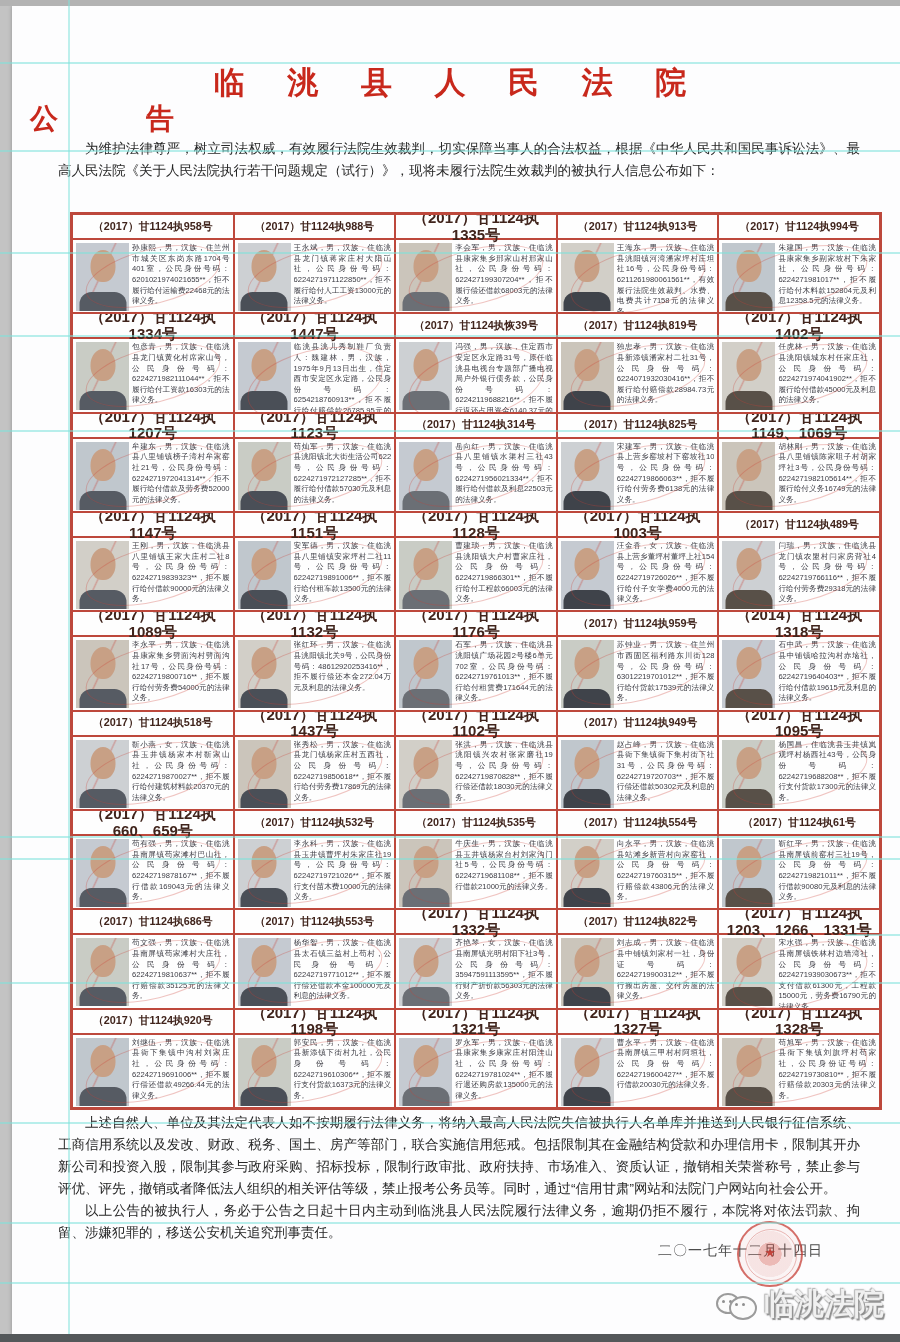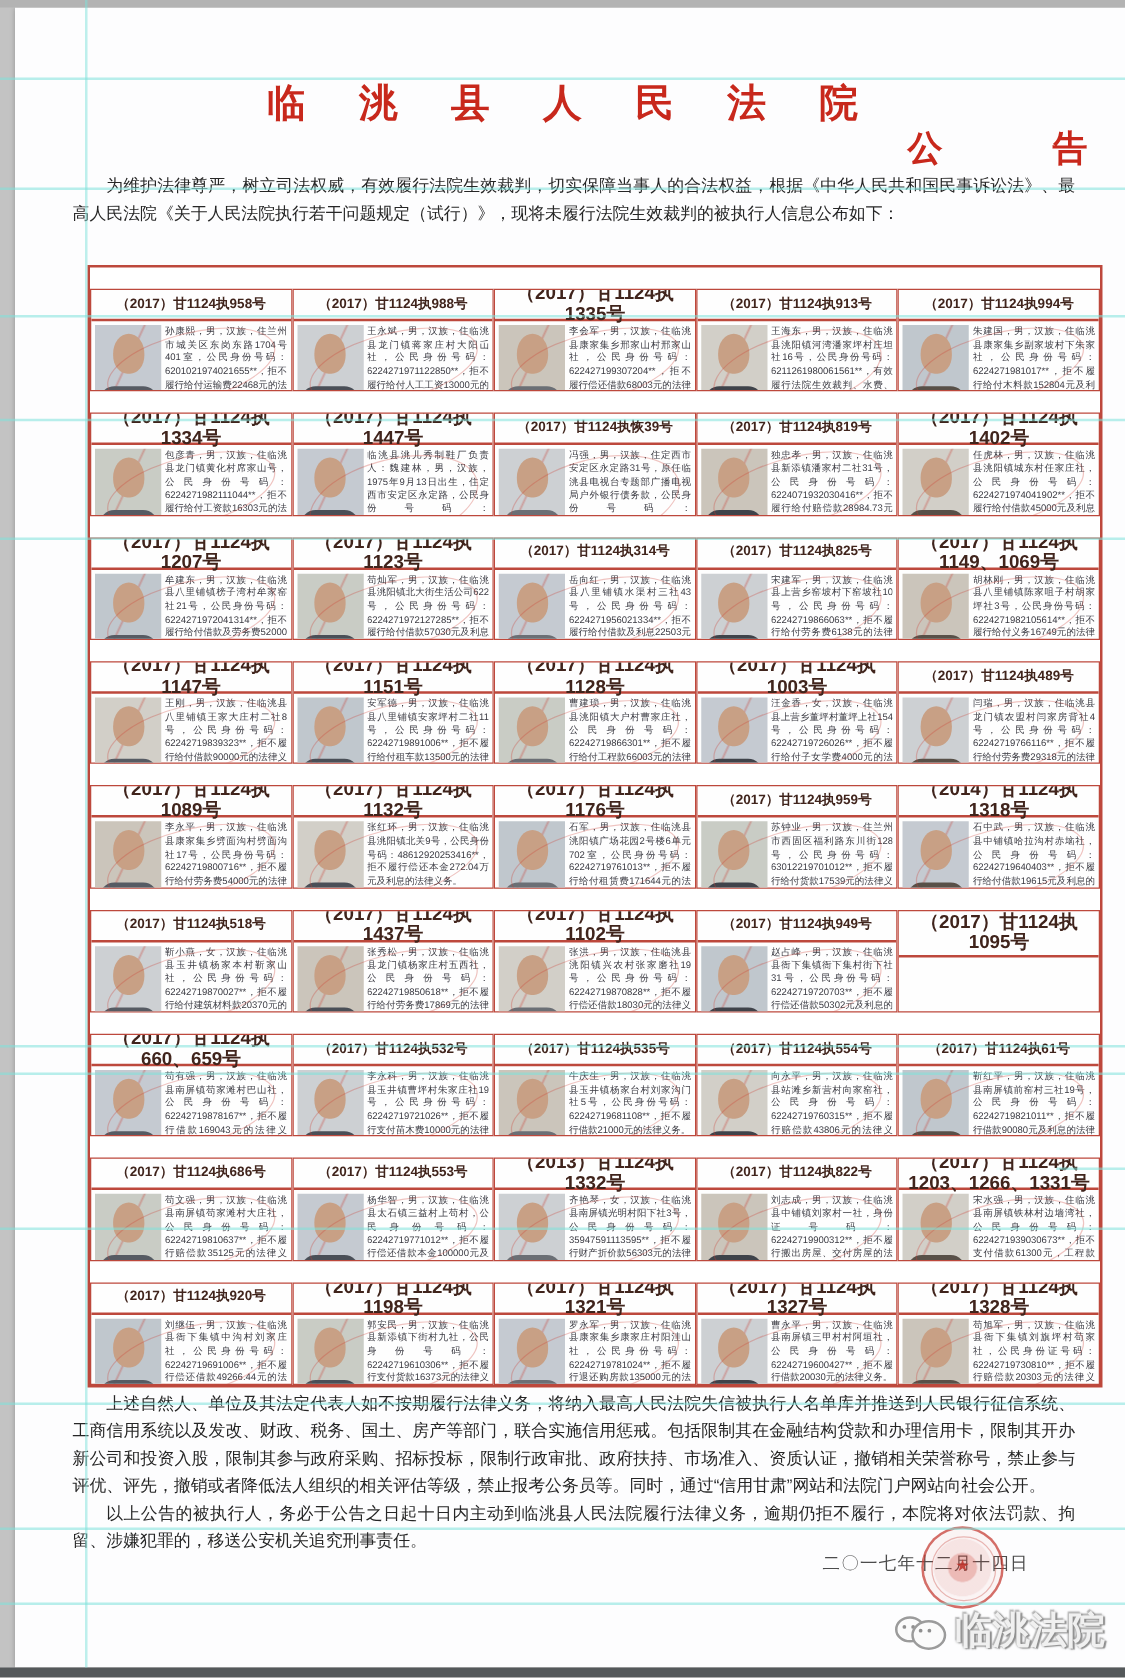--- a/index.html
+++ b/index.html
@@ -7,29 +7,29 @@
   .canvas{position:relative;width:900px;height:1342px;background:#c3c3c3;overflow:hidden;margin:0 auto;}
   .page{position:absolute;left:12px;top:6px;width:888px;height:1328px;background:#fdfdfe;box-shadow:0 0 4px rgba(0,0,0,.25);}
   .bottom-bar{position:absolute;left:0;bottom:0;width:900px;height:8px;background:#54585a;}
   
   .hline{position:absolute;left:0;width:900px;height:2px;background:var(--guide,#7de2da);opacity:.55;z-index:6;pointer-events:none;}
   .vline{position:absolute;top:0;width:2px;height:1334px;background:var(--guide,#7de2da);opacity:.5;left:68px;z-index:6;pointer-events:none;}
   .hline.partial{width:55px;left:845px;}
   
   .title1{position:absolute;left:0;top:62px;width:900px;text-align:center;font-size:31px;font-weight:bold;
           color:var(--title-red,#c8281c);letter-spacing:17px;padding-left:17px;box-sizing:border-box;z-index:2;}
-  .title2{position:absolute;left:0;top:100px;width:900px;text-align:right;font-size:28px;font-weight:bold;
+  .title2{position:absolute;left:0;top:100px;width:900px;text-align:left;font-size:28px;font-weight:bold;
           color:var(--title-red,#c8281c);letter-spacing:30px;padding-left:30px;box-sizing:border-box;z-index:2;}
   .intro{position:absolute;left:58px;top:138px;width:802px;font-size:13.5px;line-height:1.6;color:#262626;
          text-indent:2em;text-align:justify;z-index:2;margin:0;}
   
   .grid{position:absolute;left:70px;top:212px;width:808px;height:894px;display:grid;
         grid-template-columns:repeat(5,1fr);grid-template-rows:repeat(9,1fr);
         border:2px solid var(--tbl,#bd483c);background:#fff;z-index:2;}
-  .cell{border:1px solid var(--tbl,#bd483c);overflow:hidden;display:flex;flex-direction:column;background:#fefefe;margin-top:17px;}
+  .cell{border:1px solid var(--tbl,#bd483c);overflow:hidden;display:flex;flex-direction:column;background:#fefefe;}
   .cell-head{min-height:21px;display:flex;align-items:center;justify-content:center;text-align:center;
              font-weight:bold;font-size:10.8px;color:#40241c;border-bottom:2px solid var(--tbl,#bd483c);
              padding:1px 2px;line-height:1.1;}
   .cell-head.small{font-size:15px;}
   .cell-body{position:relative;flex:1;display:flex;gap:3px;padding:3px;}
   .photo{width:53px;height:68px;flex:0 0 53px;position:relative;overflow:hidden;align-self:flex-start;
          background-image:linear-gradient(115deg,transparent 45%,rgba(200,50,40,.30) 47%,transparent 49%);}
   .face{position:absolute;left:50%;top:7px;transform:translateX(-50%);width:25px;height:32px;
         background:#c8a085;border-radius:50% 50% 46% 46%;}
   .jacket{position:absolute;left:50%;bottom:-7px;transform:translateX(-50%);width:47px;height:26px;
@@ -389,20 +389,28 @@
           <div class="photo" style="background-color: rgb(192, 199, 205);">
             <div class="face"></div>
             <div class="jacket" style="background: rgb(63, 67, 74);"></div>
           </div>
           <div class="detail">赵占峰，男，汉族，住临洮县衙下集镇衙下集村街下社31号，公民身份号码：62242719720703**，拒不履行偿还借款50302元及利息的法律义务。</div>
           <div class="scrib"></div>
         </div>
       </div>
       <div class="cell">
         <div class="cell-head small">（2017）甘1124执1095号</div>
+        <div class="cell-body">
+          <div class="photo" style="background-color: rgb(201, 204, 197);">
+            <div class="face"></div>
+            <div class="jacket" style="background: rgb(88, 80, 72);"></div>
+          </div>
+          <div class="detail">杨国昌，住临洮县玉井镇岚观坪村杨西社43号，公民身份号码：62242719688208**，拒不履行支付货款17300元的法律义务。</div>
+          <div class="scrib"></div>
+        </div>
       </div>
       <div class="cell">
         <div class="cell-head small">（2017）甘1124执660、659号</div>
         <div class="cell-body">
           <div class="photo" style="background-color: rgb(197, 202, 209);">
             <div class="face"></div>
             <div class="jacket" style="background: rgb(86, 91, 99);"></div>
           </div>
           <div class="detail">苟有强，男，汉族，住临洮县南屏镇苟家滩村巴山社，公民身份号码：62242719878167**，拒不履行借款169043元的法律义务。</div>
           <div class="scrib"></div>
@@ -468,21 +476,21 @@
         <div class="cell-body">
           <div class="photo" style="background-color: rgb(197, 202, 209);">
             <div class="face"></div>
             <div class="jacket" style="background: rgb(74, 79, 87);"></div>
           </div>
           <div class="detail">杨华智，男，汉族，住临洮县太石镇三益村上苟村，公民身份号码：62242719771012**，拒不履行偿还借款本金100000元及利息的法律义务。</div>
           <div class="scrib"></div>
         </div>
       </div>
       <div class="cell">
-        <div class="cell-head small">（2013）甘1124执1332号</div>
+        <div class="cell-head small">（2017）甘1124执1332号</div>
         <div class="cell-body">
           <div class="photo" style="background-color: rgb(205, 208, 211);">
             <div class="face"></div>
             <div class="jacket" style="background: rgb(107, 111, 117);"></div>
           </div>
           <div class="detail">齐艳琴，女，汉族，住临洮县南屏镇光明村阳下社3号，公民身份号码：35947591113595**，拒不履行财产折价款56303元的法律义务。</div>
           <div class="scrib"></div>
         </div>
       </div>
       <div class="cell">

